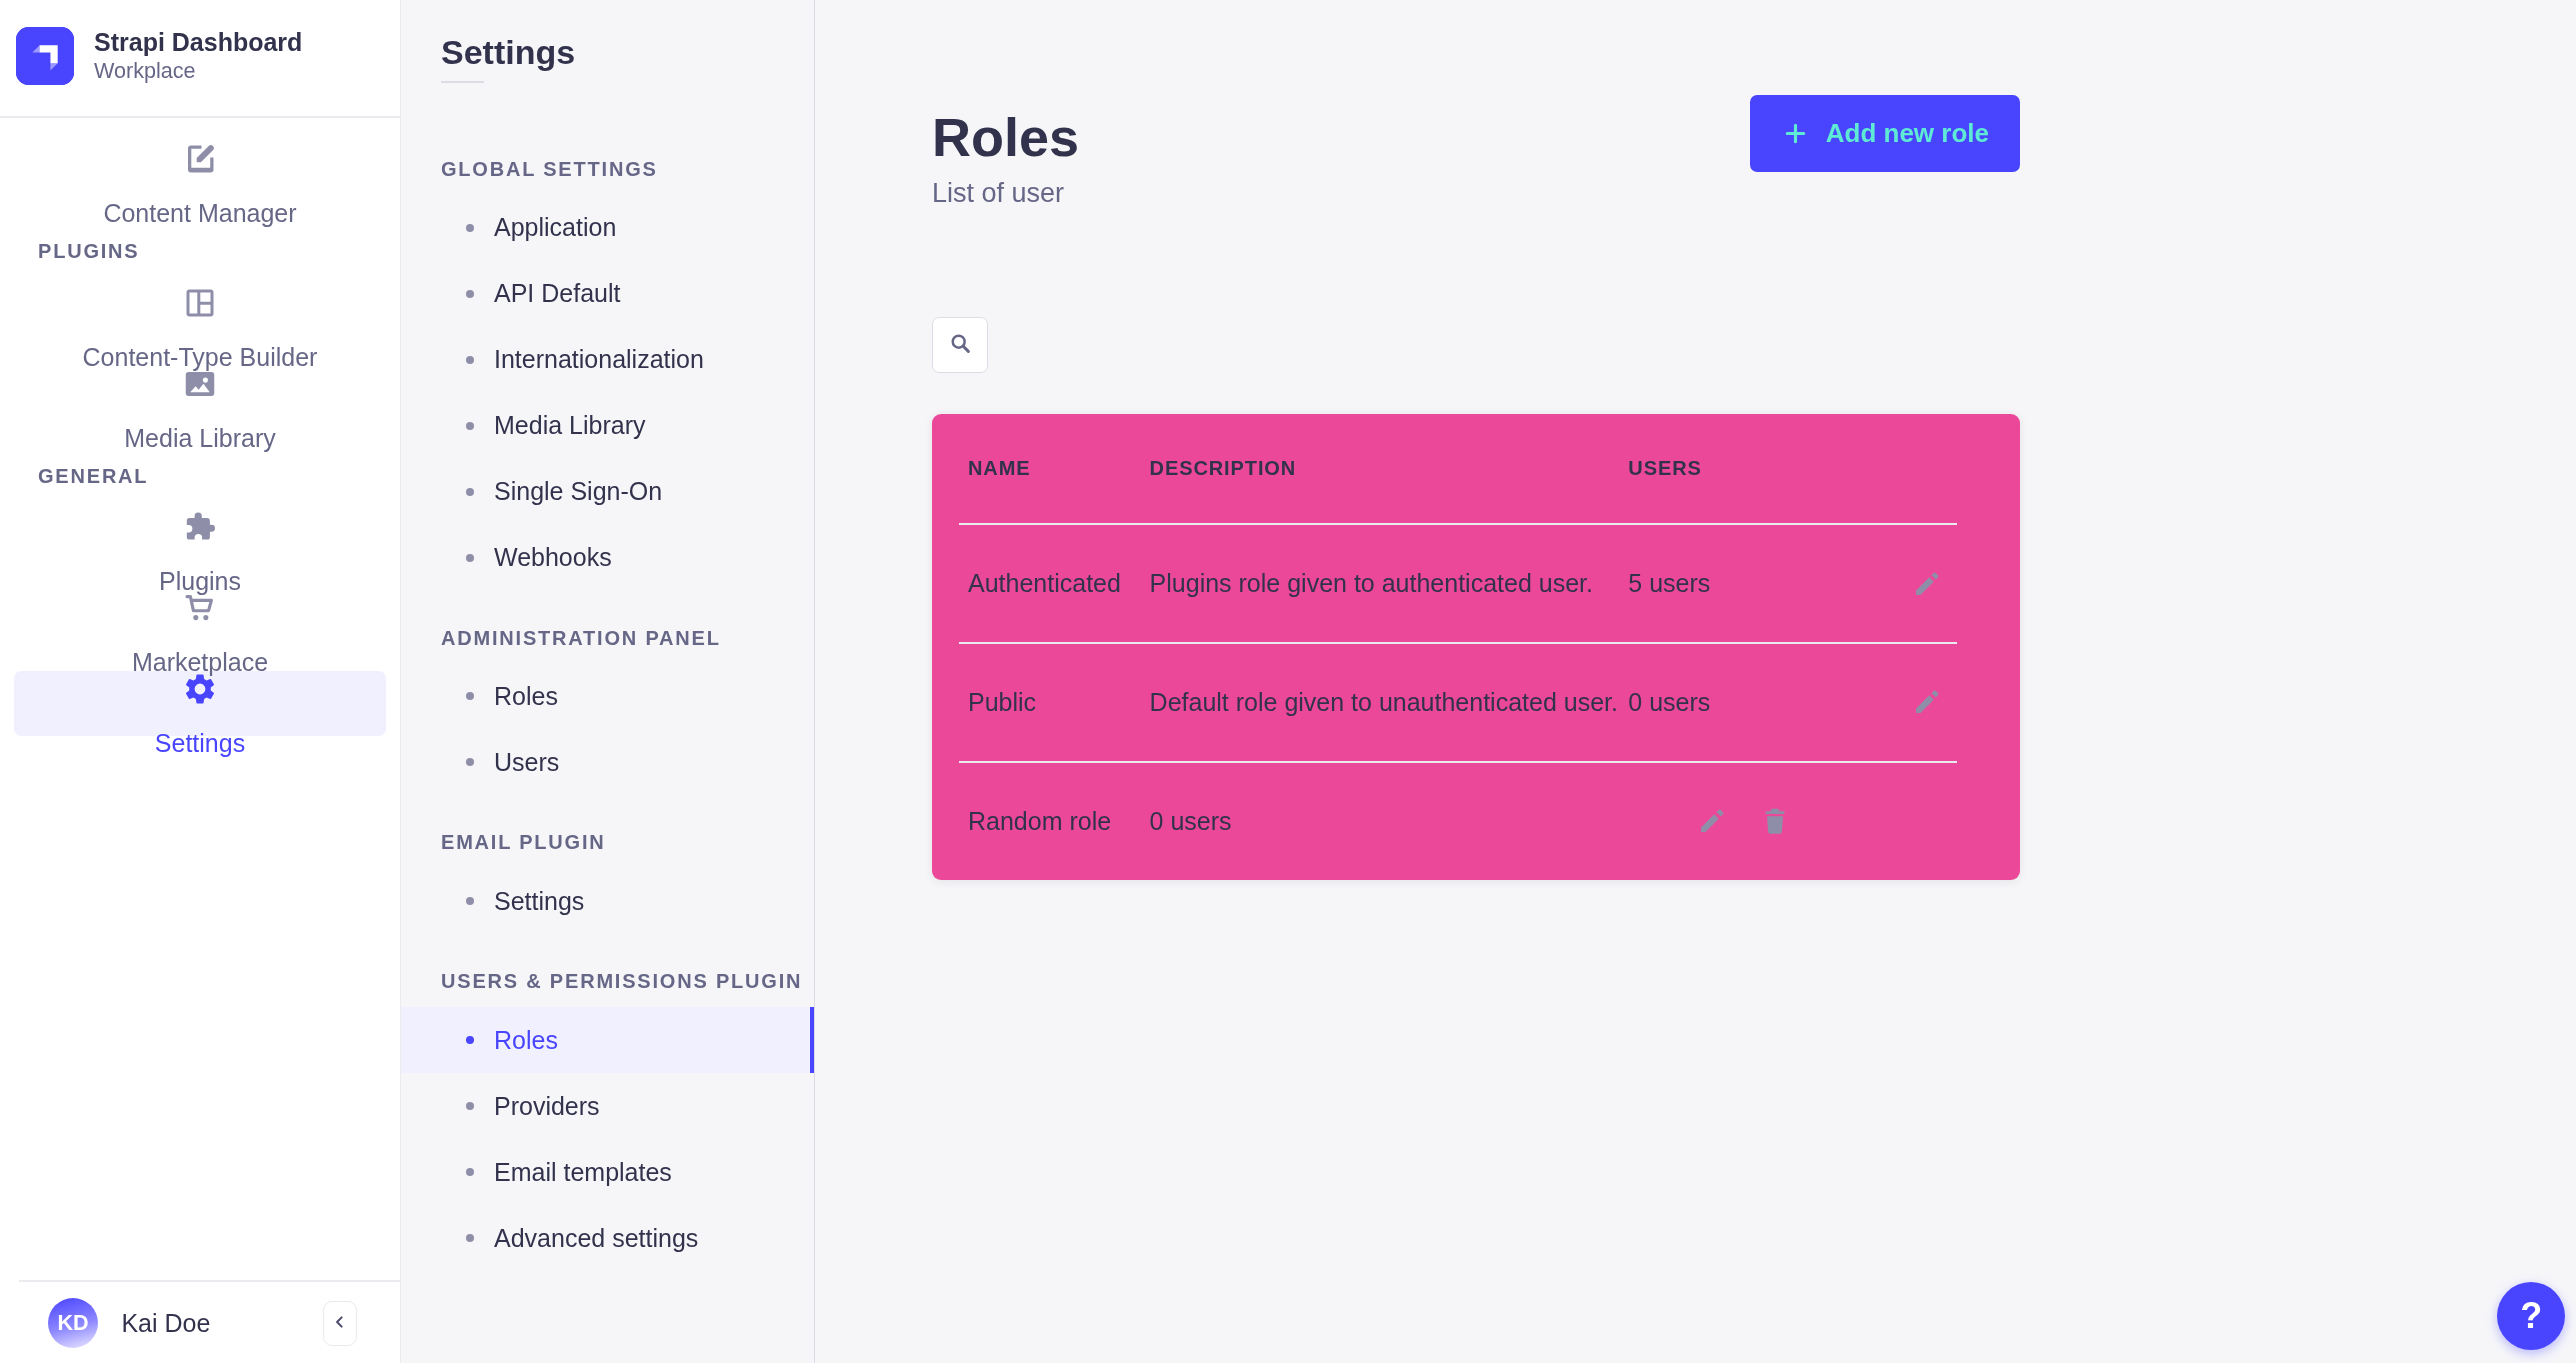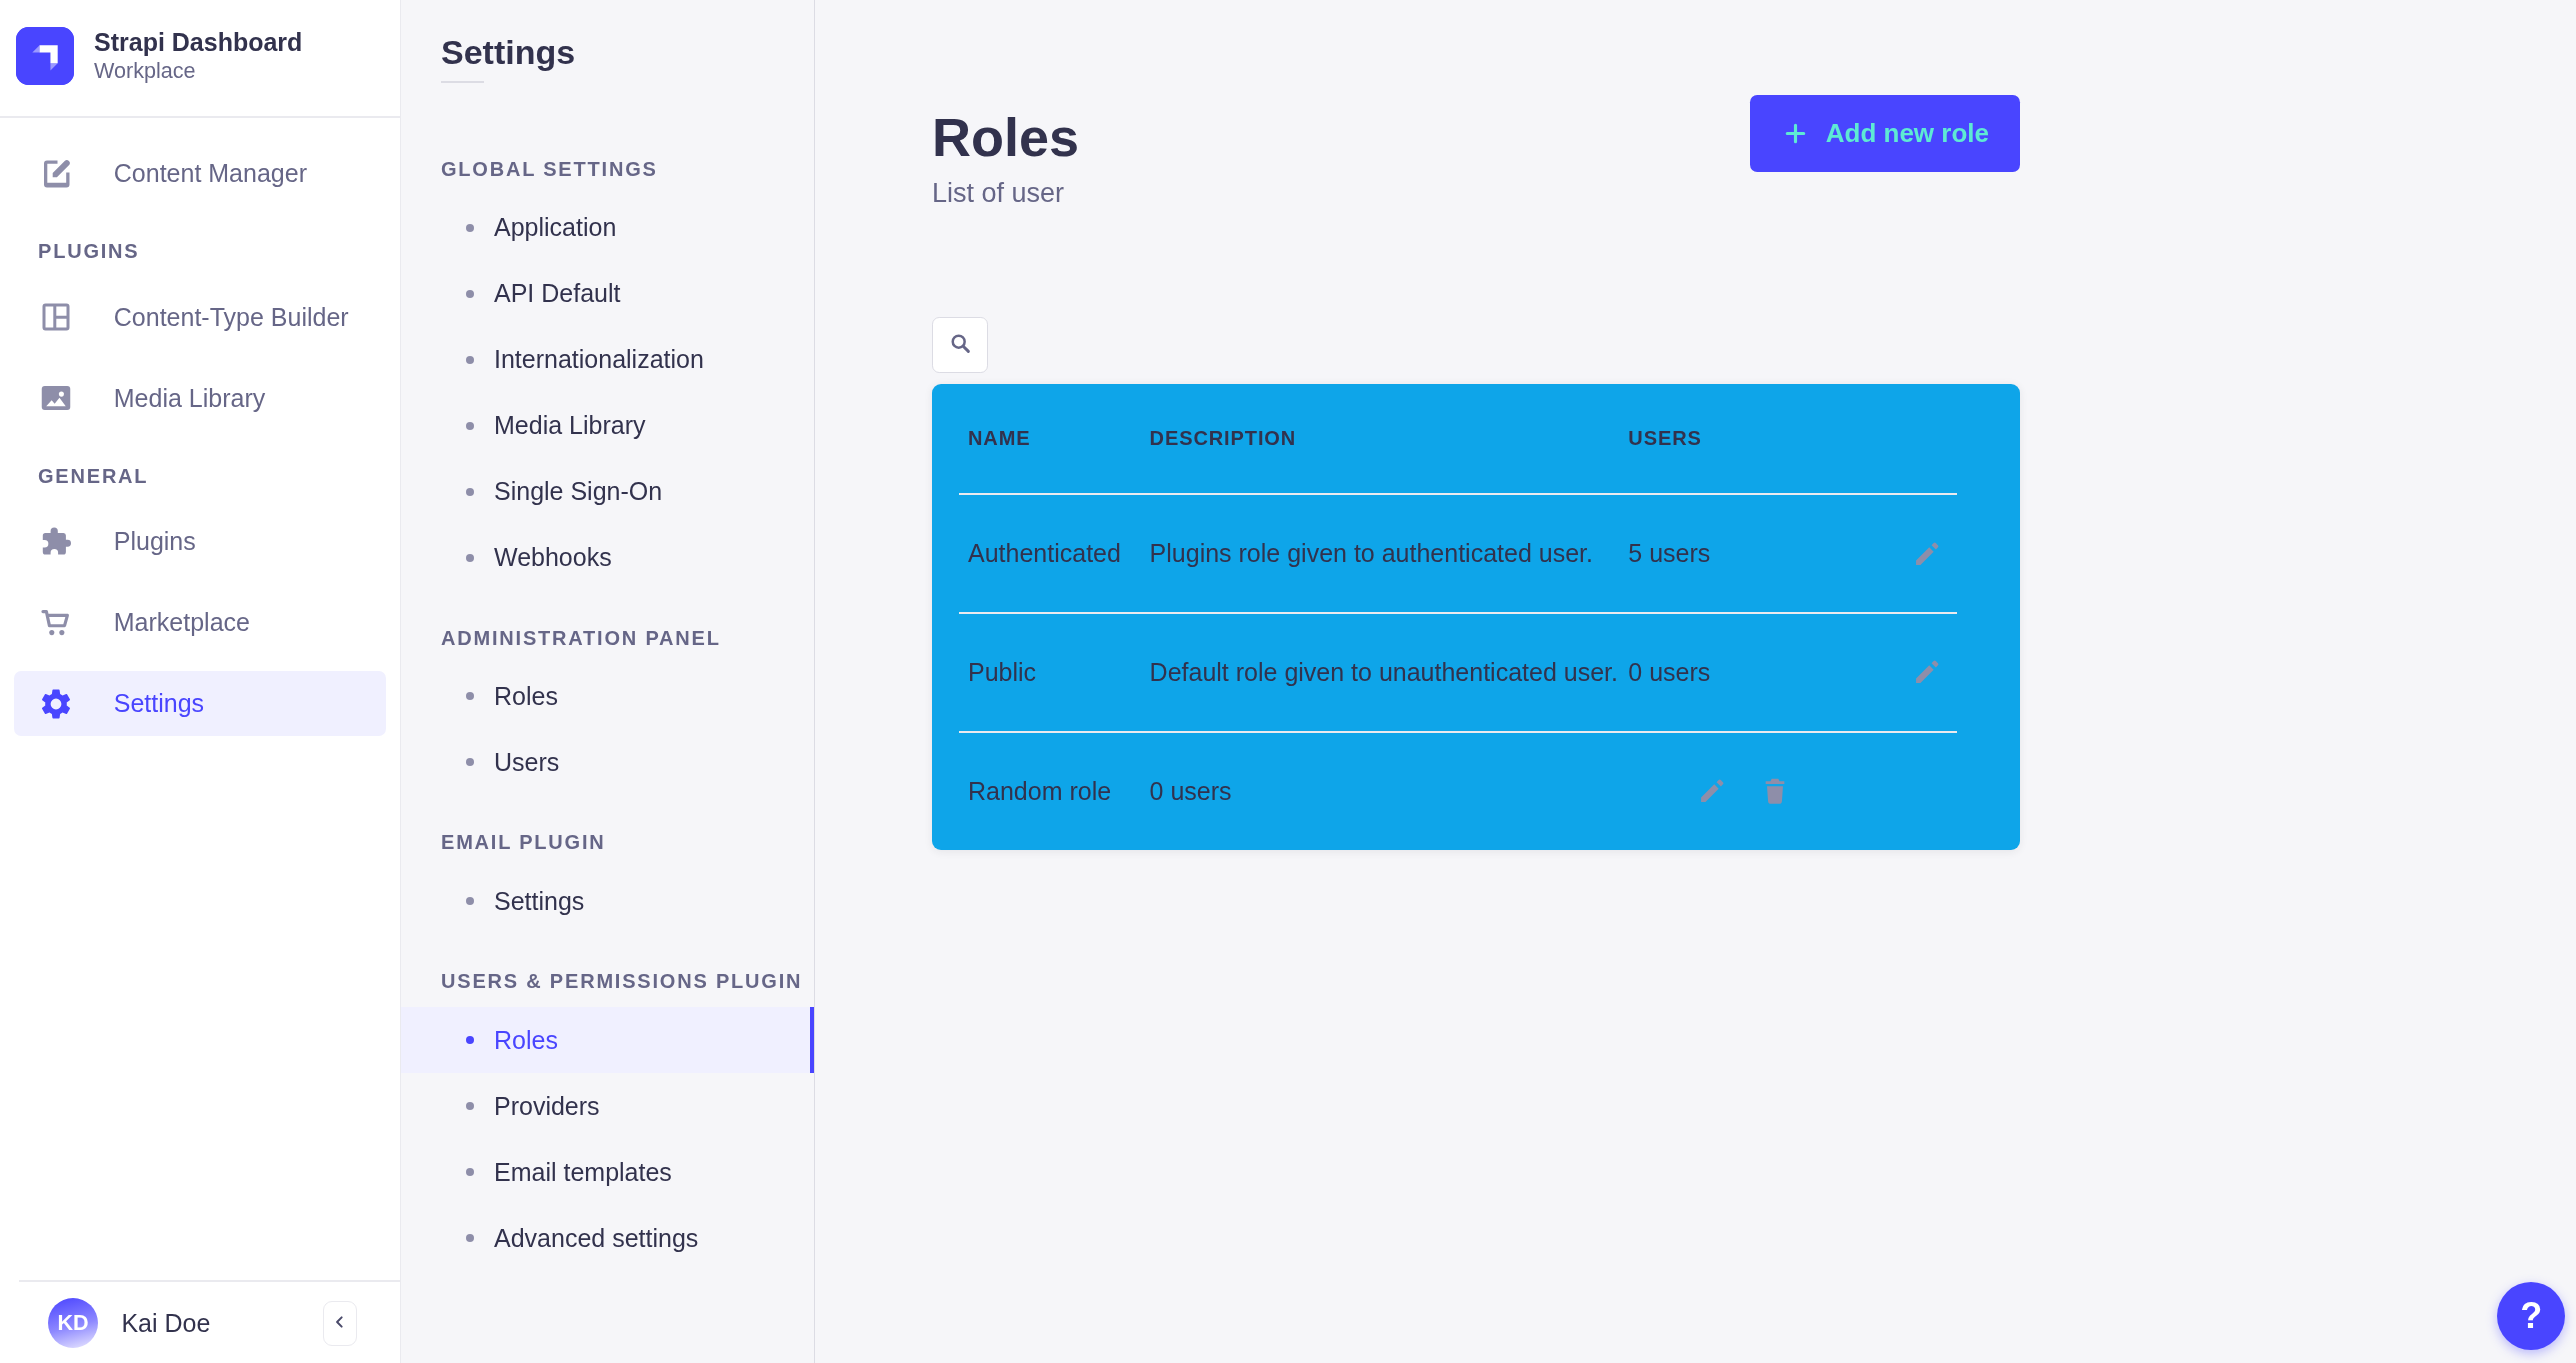--- a/index.html
+++ b/index.html
@@ -14,23 +14,23 @@
   .sidebar { width:401px; min-width:401px; background:#ffffff; border-right:1.8px solid #eaeaef;
              display:flex; flex-direction:column; }
   .brand { display:flex; align-items:center; gap:20px; padding:27px 18px 31px 16px; }
   .brand-logo { width:58px; height:58px; border-radius:12.6px; background:#4945ff; flex:0 0 auto; }
   .brand-logo svg { width:58px; height:58px; display:block; }
   .brand-title { font-size:25px; font-weight:700; color:#32324d; line-height:1.2; }
   .brand-subtitle { font-size:21.6px; color:#666687; line-height:1.3; }
   .h-divider { height:1.8px; background:#eaeaef; }
 
   .sidebar-nav { padding-top:23.4px; flex:1 1 auto; overflow:hidden; }
-  .nav-item { display:flex; align-items:center; gap:40px; height:65px; margin:0 14.4px 16px 14.4px;
+  .nav-item { display:flex; align-items:center; gap:22px; height:65px; margin:0 14.4px 16px 14.4px;
               padding:0 23.4px; border-radius:7.2px; color:#666687; font-size:25px; font-weight:500;
-              cursor:pointer; }
+              cursor:pointer;flex-direction:column; }
   .nav-item .icon { width:36px; height:36px; color:#8e8ea9; flex:0 0 auto; }
   .nav-item .icon svg { width:36px; height:36px; display:block; }
   .nav-item.active { background:#f0f0ff; color:#4945ff; }
   .nav-item.active .icon { color:#4945ff; }
   .nav-section-header { font-size:20px; font-weight:700; letter-spacing:1.8px; color:#666687;
                         margin:34px 0 21.6px 38px; text-transform:uppercase; }
 
   .sidebar-footer { margin-top:auto;margin-left:19px; }
   .user-row { display:flex; align-items:center; padding:16px 43px 16px 29px; }
   .avatar { width:50px; height:50px; border-radius:50%;
@@ -69,21 +69,21 @@
                  background:#4945ff; border:none; border-radius:7.2px; color:#5eead4;
                  font-family:"Liberation Sans",sans-serif; font-size:26px; font-weight:700; cursor:pointer; }
   .btn-primary .icon { width:29px; height:29px; display:block; }
   .btn-primary .icon svg { width:29px; height:29px; display:block; }
 
   .search-row { margin-top:108px; }
   .search-btn { width:56px; height:56px; background:#ffffff; border:1.8px solid #dcdce4; border-radius:7.2px;
                 display:flex; align-items:center; justify-content:center; color:#666687; cursor:pointer; }
   .search-btn svg { width:27px; height:27px; }
 
-  .card { margin-top:11px; background:#0ea5e9; border-radius:9px;
+  .card { margin-top:41px; background:#ec4899; border-radius:9px;
           box-shadow:0 1.8px 9px rgba(33,33,52,.08); overflow:hidden; }
   .thead, .trow { display:grid; grid-template-columns:20% 44% 22% 14%; align-items:center; }
   .thead { height:109px; }
   .trow { height:117px; }
   .th { font-size:20px; font-weight:700; letter-spacing:0.9px; color:#32324d; text-transform:uppercase; }
   .th:first-child, .td:first-child { padding-left:36px; }
   .td { font-size:25px; color:#32324d; }
   .td-actions { display:flex; justify-content:flex-end; align-items:center; gap:31px; padding-right:77px; }
   .icon-btn { background:none; border:none; padding:0; color:#8e8ea9; cursor:pointer; }
   .icon-btn svg { width:32px; height:32px; display:block; }

